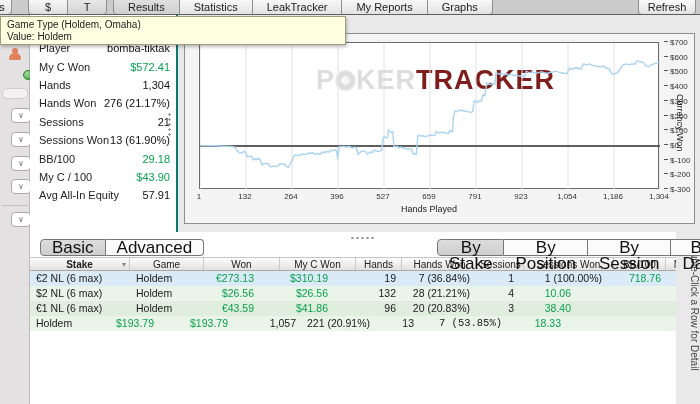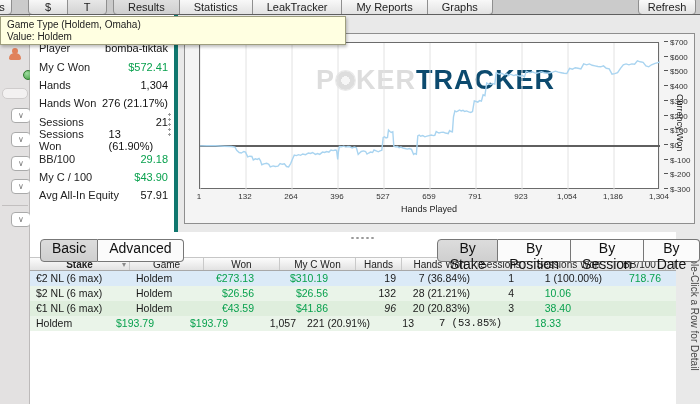--- a/index.html
+++ b/index.html
@@ -27,47 +27,47 @@
   #left-rail { left:0; top:15px; width:30px; height:389px; background:#e3e1e1; border-right:1px solid #bdbaba; }
   #person-icon { left:9px; top:33px; width:12px; height:12px; }
   #person-icon .head { position:absolute; left:3px; top:0; width:6px; height:6px; border-radius:50%; background:#e0815b; }
   #person-icon .body { position:absolute; left:0; top:5px; width:12px; height:7px; border-radius:6px 6px 2px 2px; background:#e0815b; }
   #help-icon { left:23px; top:55px; width:10px; height:10px; border-radius:50%; background:radial-gradient(circle at 35% 30%, #9fdc9f, #3f9b3f); border:1px solid #2e7b2e; }
   #rail-bar { left:2px; top:73px; width:26px; height:11px; background:#f3f1f1; border:1px solid #cfcccc; border-radius:5px; }
   .rail-combo { left:11px; width:20px; height:15px; background:#fff; border:1px solid #aaa; border-radius:4px 4px 4px 4px; color:#777; font-size:8px; text-align:center; line-height:14px; }
   #rail-div { left:2px; top:190px; width:26px; height:1px; background:#c2bfbf; }
 
   
-  #stats-panel { left:30px; top:15px; width:148px; height:217px; background:#ffffff; border-right:4px solid #0f766e; padding-top:24px; }
+  #stats-panel { left:30px; top:15px; width:148px; height:217px; background:#ffffff; border-right:2px solid #0f766e; padding-top:24px; }
   .stat-row { height:18.4px; display:flex; justify-content:space-between; align-items:center; padding:0 6px 0 9px; font-size:11px; }
   .stat-label { color:#222; }
   .stat-value { color:#111; }
   .stat-value.green { color:#09a14e; }
   #vsplit-handle { left:167px; top:112px; width:5px; height:26px; background-image:radial-gradient(circle, #9a9a9a 1px, transparent 1.4px); background-size:5px 5px; background-position:center top; }
 
   
   #chart-box { left:184px; top:33px; width:511px; height:191px; background:#f4f4f4; border:1px solid #8e8e8e; }
   #plot { position:absolute; left:14px; top:8px; width:460px; height:147px; background:#ffffff; border:1px solid #6b6b6b; }
   #plot svg { position:absolute; left:0; top:0; }
   #watermark { position:absolute; left:116px; top:22px; font-size:27px; font-weight:bold; letter-spacing:1px; color:#dddddd; white-space:nowrap; user-select:none; }
   #watermark .chip { display:inline-block; width:21px; height:21px; border-radius:50%; background:radial-gradient(circle, #f6f6f6 28%, #dddddd 30%, #dddddd 60%, #e9e9e9 62%); vertical-align:-2px; }
-  #watermark .lite { color:#0c4a6e; }
+  #watermark .lite { color:#7f1d1d; }
   .x-tick { position:absolute; top:158px; width:40px; margin-left:-20px; text-align:center; font-size:8px; color:#333; }
   #xaxis-label { position:absolute; top:170px; left:164px; width:160px; text-align:center; font-size:9px; color:#222; }
   .y-tick { position:absolute; left:479px; width:30px; font-size:8px; color:#333; text-align:left; }
   .y-tick::before { content:""; display:inline-block; width:4px; height:1px; background:#555; vertical-align:3px; margin-right:2px; }
   #yaxis-label { position:absolute; left:500px; top:60px; font-size:9px; color:#222; transform:rotate(90deg); transform-origin:top left; white-space:nowrap; }
 
   
   #bottom-bg { left:30px; top:232px; width:646px; height:172px; background:#ffffff; }
   #hsplit-handle { left:350px; top:236px; width:26px; height:4px; background-image:radial-gradient(circle, #9a9a9a 1px, transparent 1.4px); background-size:5px 4px; }
   .seg-group { position:absolute; top:239px; height:17px; display:flex; z-index:3; }
   #view-tabs { left:40px; }
   #group-tabs { left:437px; }
-  .seg-btn { height:23px; border:1px solid #777; border-left:none; background:#fbfbfb; font-size:14px; line-height:16px; text-align:center; padding:0 11px; color:#111; }
+  .seg-btn { height:17px; border:1px solid #777; border-left:none; background:#fbfbfb; font-size:17px; line-height:16px; text-align:center; padding:0 11px; color:#111; }
   .seg-btn:first-child { border-left:1px solid #777; border-radius:4px 0 0 4px; }
   .seg-btn:last-child { border-radius:0 4px 4px 0; }
   .seg-btn.active { background:linear-gradient(#dcdcdc,#cfcfcf); }
 
   
   #results-table { left:30px; top:257px; width:646px; overflow:hidden; }
   #thead { display:flex; height:14px; background:linear-gradient(#fcfcfc,#e2e2e2); border-top:1px solid #c6c6c6; border-bottom:1px solid #a8a8a8; }
   .th { font-size:10px; color:#222; text-align:center; line-height:14px; border-right:1px solid #c9c9c9; position:relative; white-space:nowrap; overflow:hidden; flex:none; }
   .th.bold { font-weight:bold; }
   .th .sort-arrow { position:absolute; right:3px; top:0; color:#8a8a8a; font-size:8px; }
@@ -256,21 +256,21 @@
         <div class="td" style="width: 76px; text-align: right; padding-right: 8px;">28 (21.21%)</div>
         <div class="td" style="width: 46px; text-align: right; padding-right: 10px;">4</div>
         <div class="td money" style="width: 52px; text-align: right; padding-right: 5px;">10.06</div>
         <div class="td" style="width: 30px; text-align: left; padding-left: 4px;"></div>
       </div>
       <div class="tr row-g2">
         <div class="td" style="width: 100px; text-align: left; padding-left: 6px;">€1 NL (6 max)</div>
         <div class="td" style="width: 74px; text-align: left; padding-left: 6px;">Holdem</div>
         <div class="td money" style="width: 76px; text-align: right; padding-right: 26px;">€43.59</div>
         <div class="td money" style="width: 76px; text-align: right; padding-right: 28px;">$41.86</div>
-        <div class="td" style="width: 46px; text-align: right; padding-right: 6px; font-style: italic;">96</div>
+        <div class="td" style="width: 46px; text-align: right; padding-right: 6px;">96</div>
         <div class="td" style="width: 76px; text-align: right; padding-right: 8px;">20 (20.83%)</div>
         <div class="td" style="width: 46px; text-align: right; padding-right: 10px;">3</div>
         <div class="td money" style="width: 52px; text-align: right; padding-right: 5px;">38.40</div>
         <div class="td" style="width: 30px; text-align: left; padding-left: 4px;"></div>
       </div>
       <div class="tr row-g1">
         <div class="td" style="width: 74px; text-align: left; padding-left: 6px;">Holdem</div>
         <div class="td money" style="width: 76px; text-align: right; padding-right: 26px;">$193.79</div>
         <div class="td money" style="width: 76px; text-align: right; padding-right: 28px;">$193.79</div>
         <div class="td" style="width: 46px; text-align: right; padding-right: 6px;">1,057</div>

